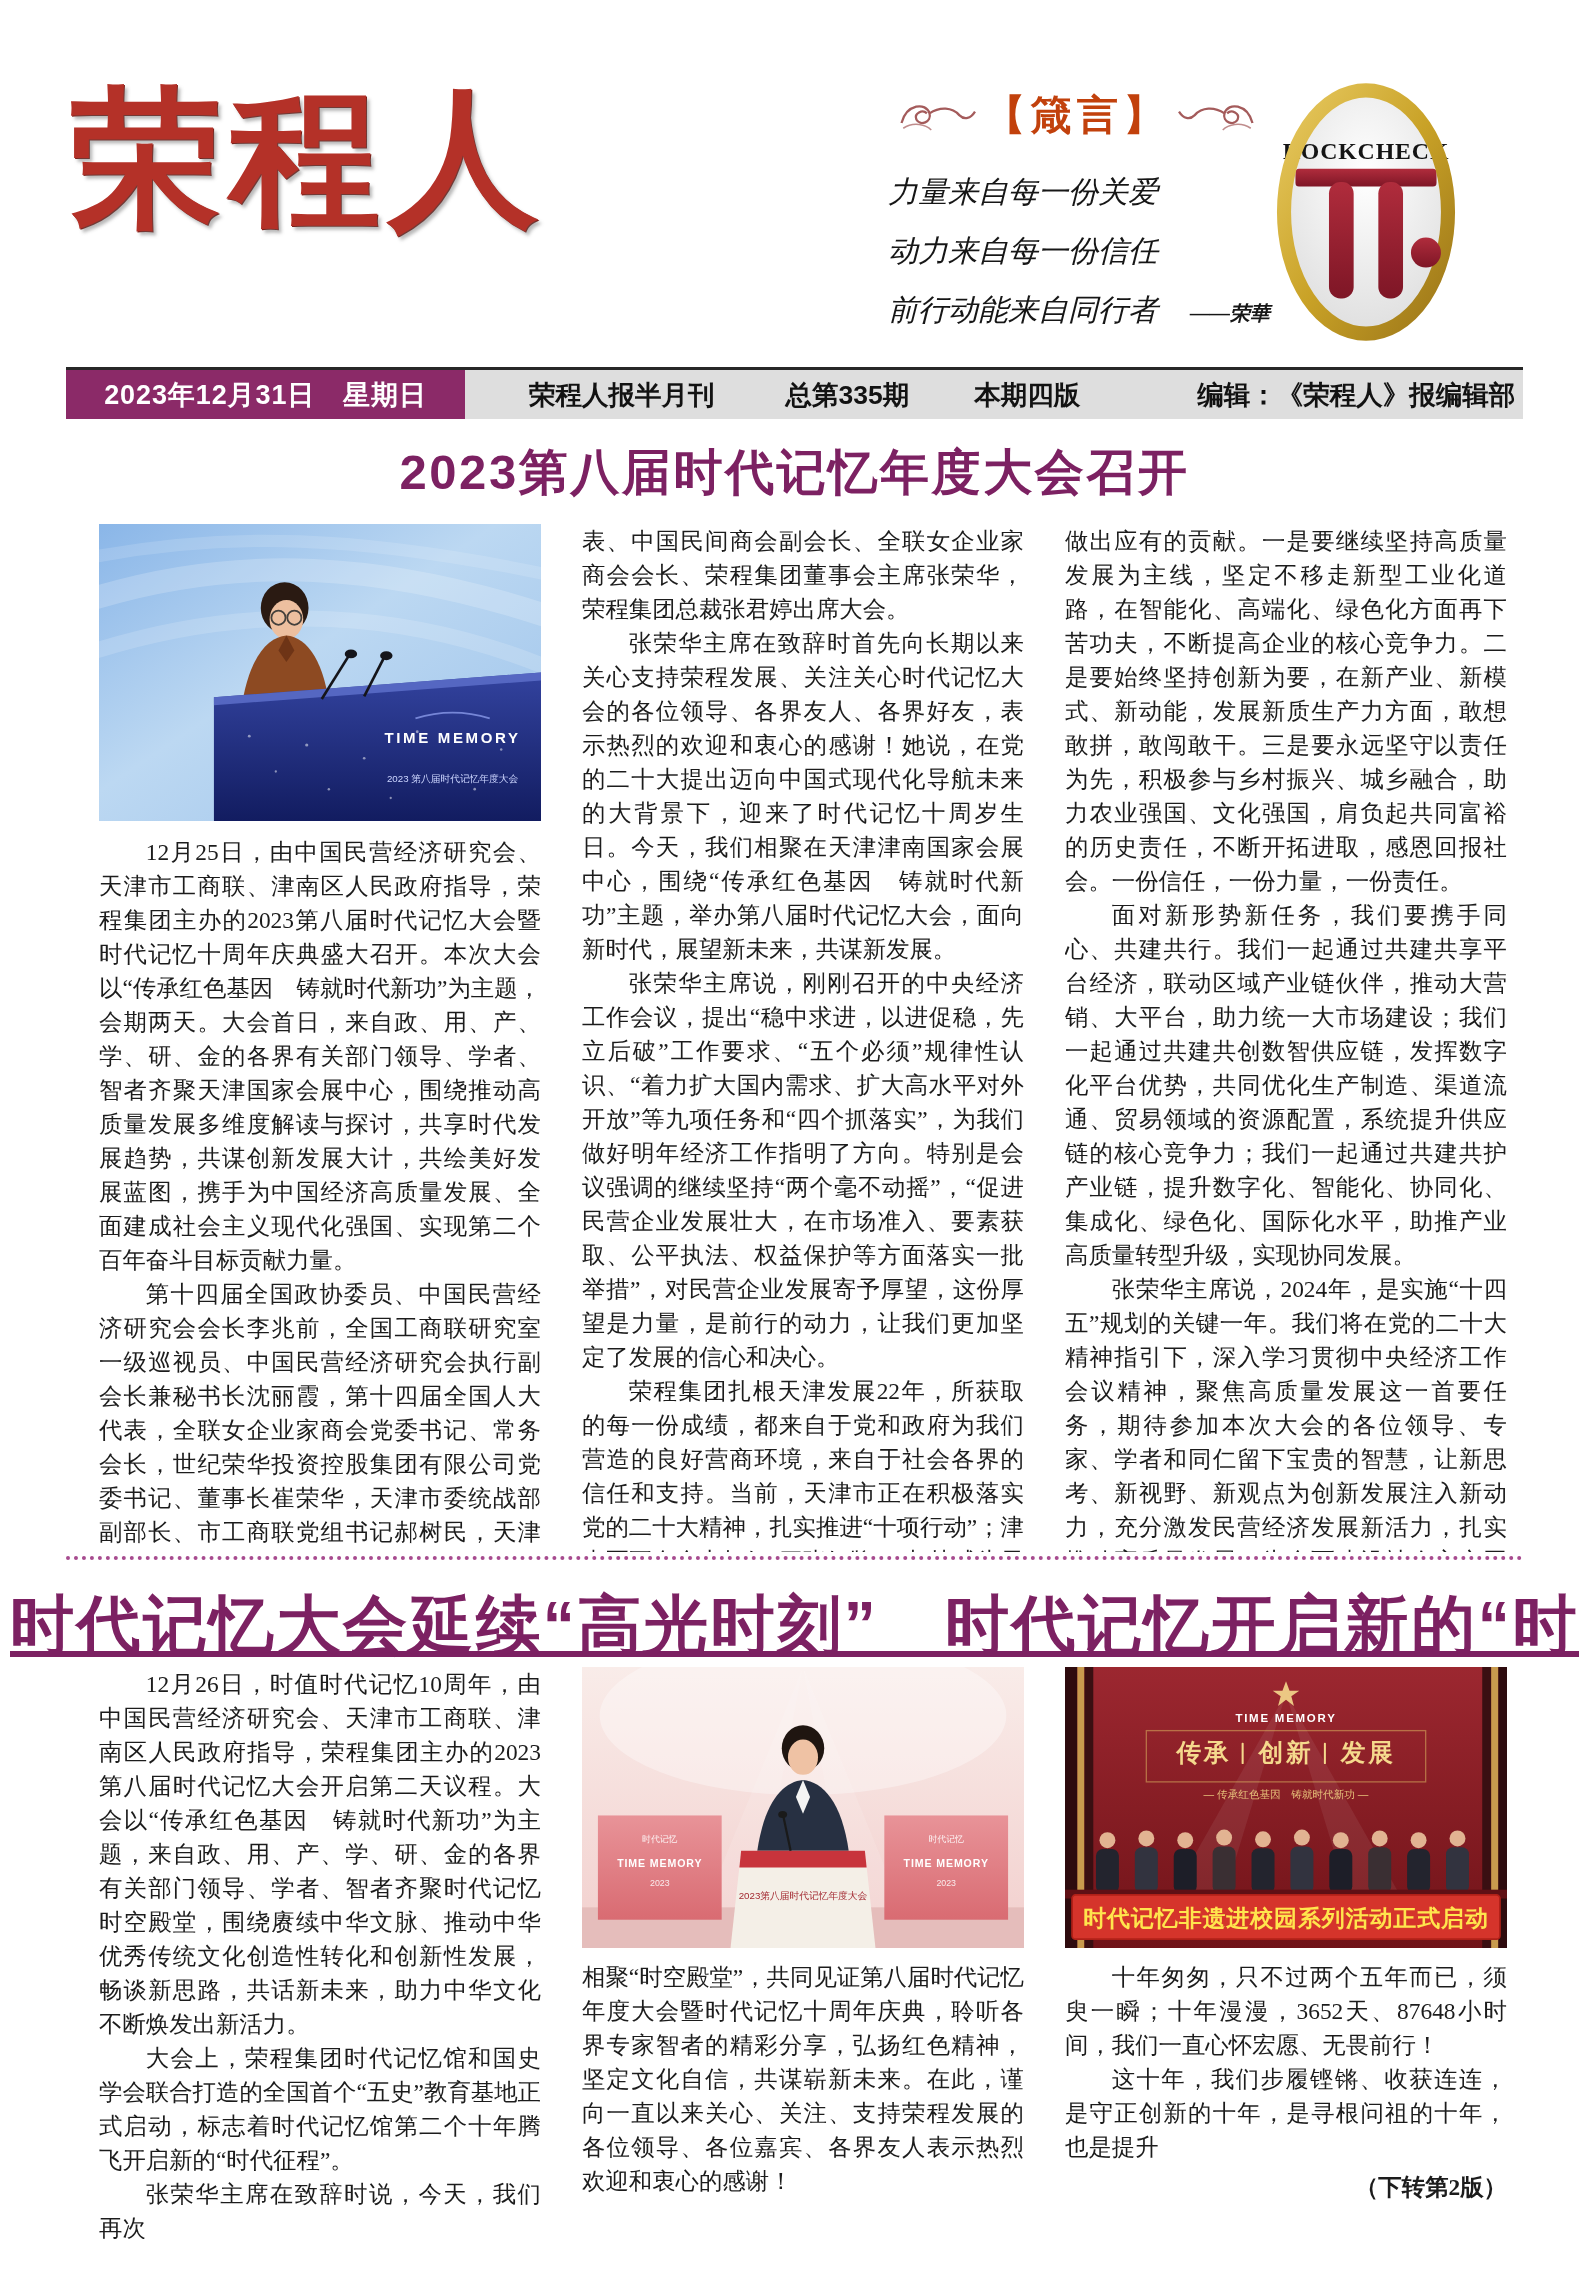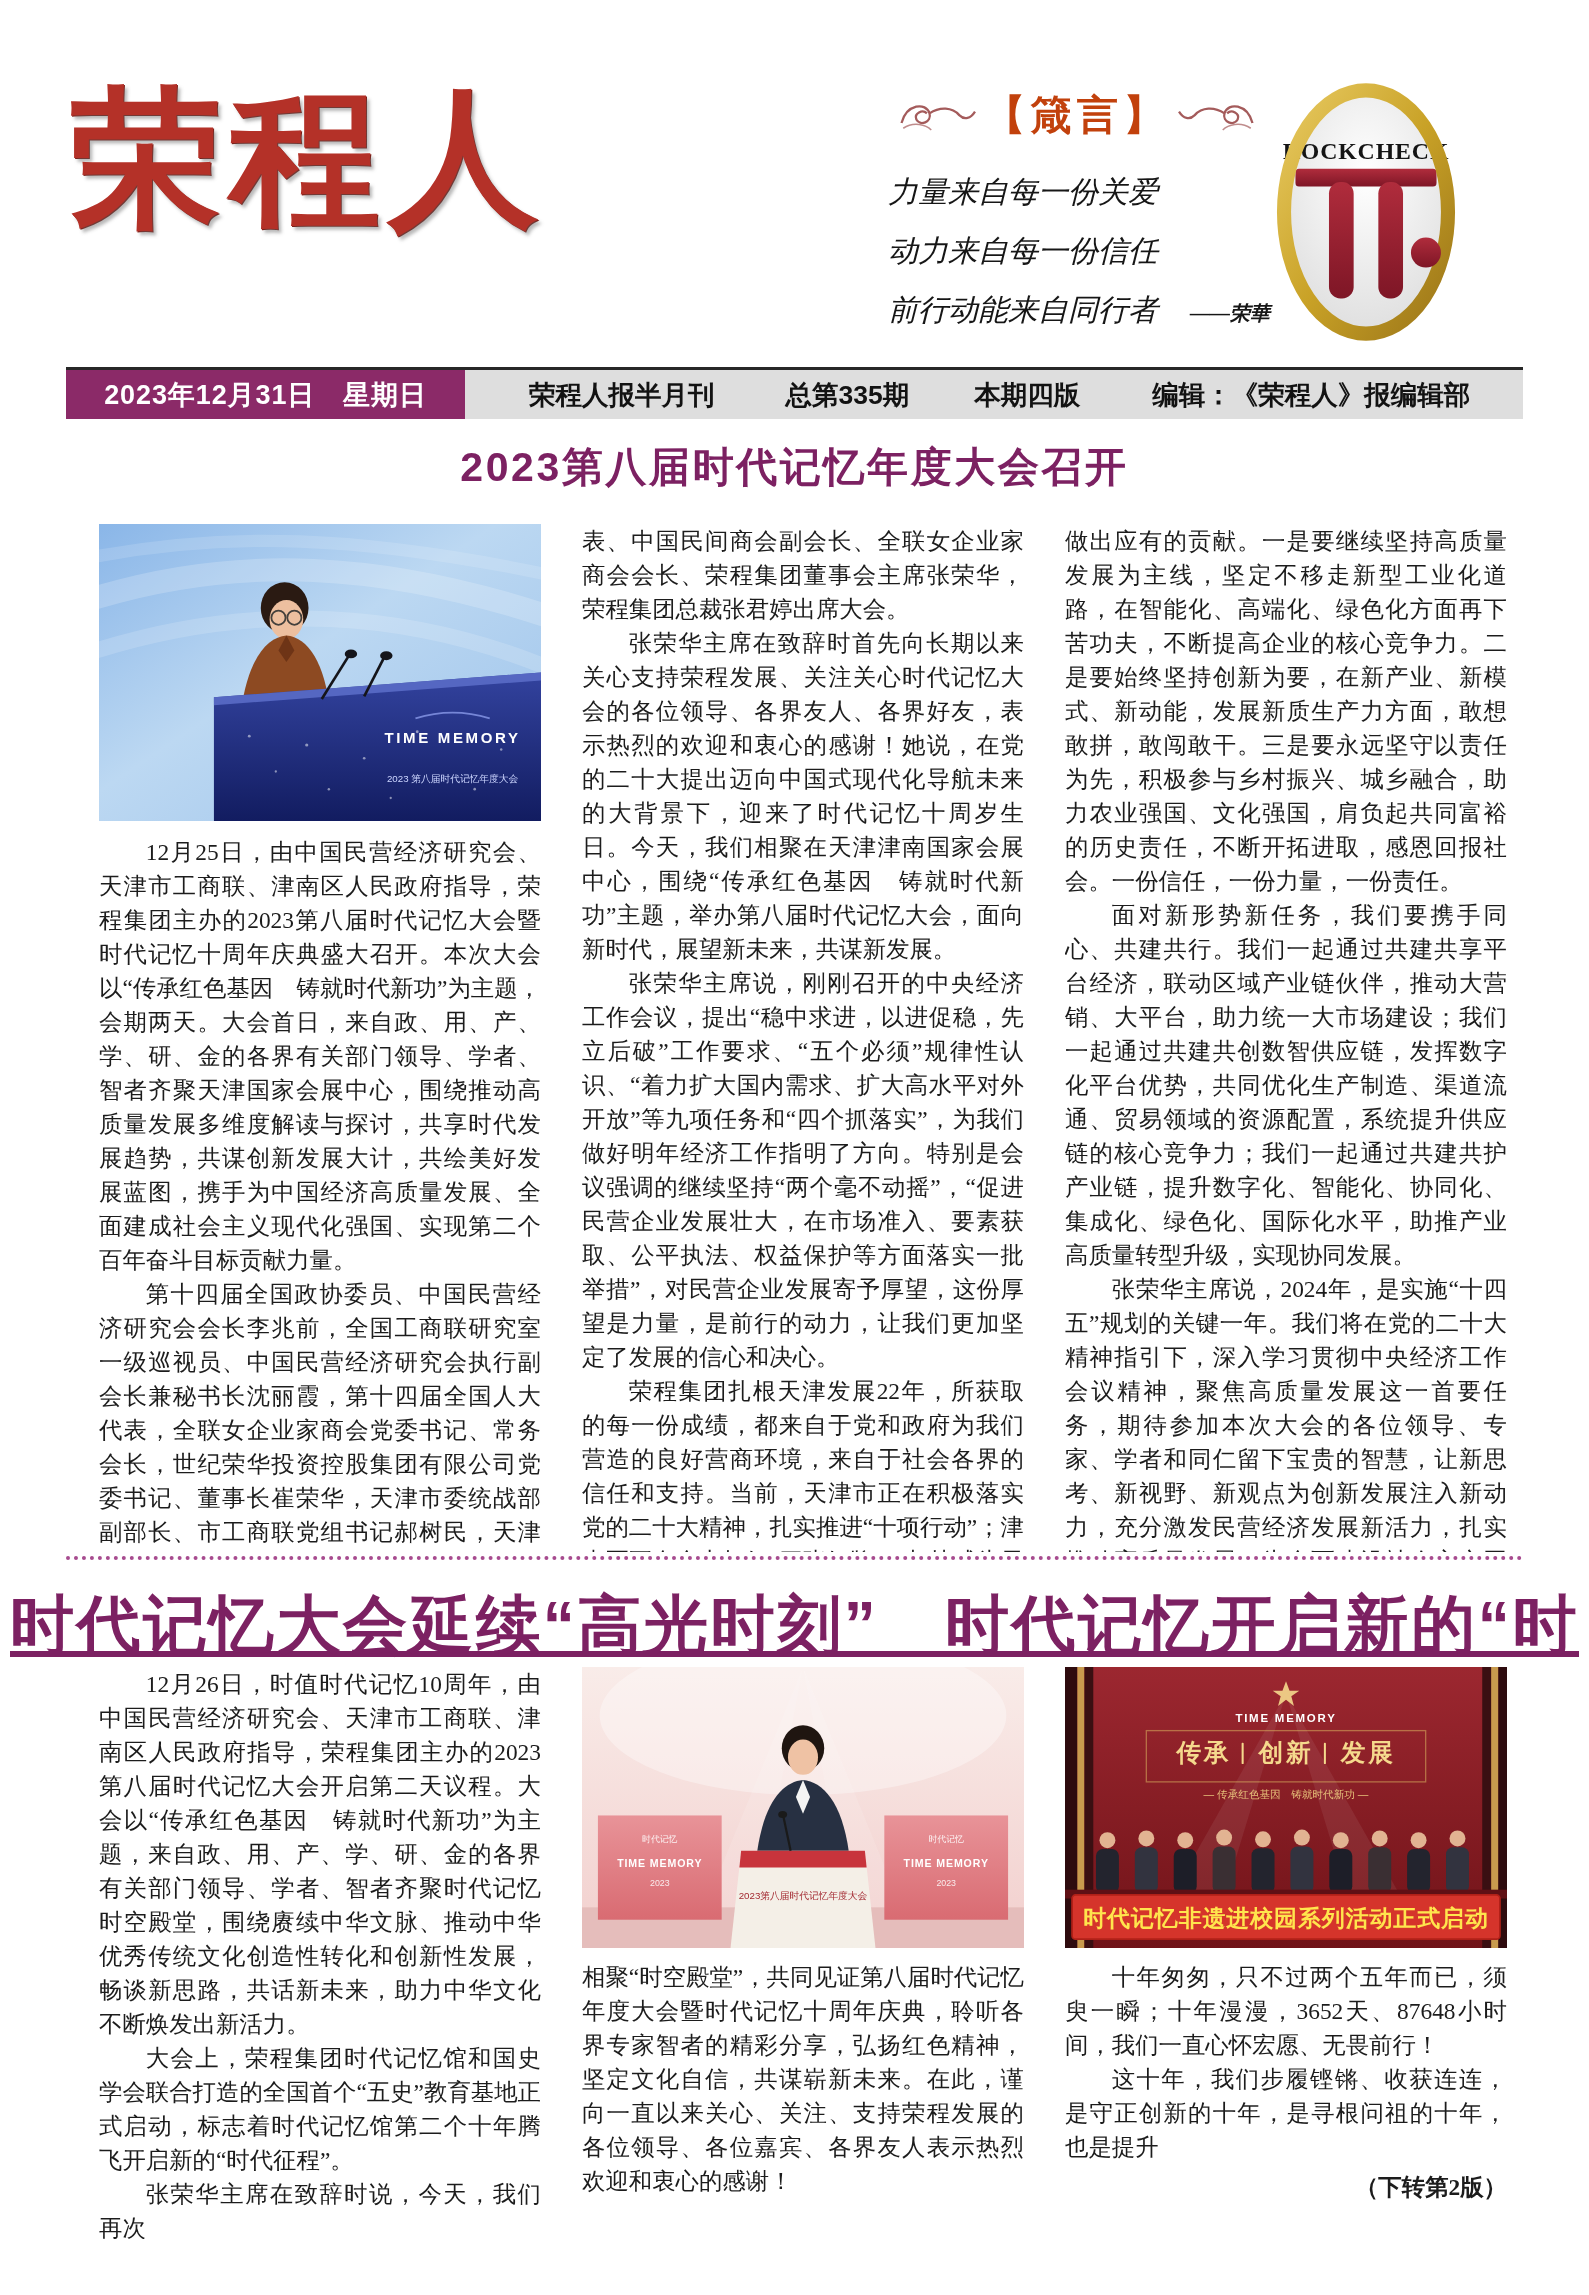--- a/index.html
+++ b/index.html
@@ -43,29 +43,29 @@
     display:flex; align-items:center; justify-content:center;
     font-size:27px; font-weight:700; letter-spacing:0.9px;
   }
   .datebar-right {
     flex:1; background:#dedede; color:#121212;
     display:flex; align-items:center; font-size:26.5px; font-weight:700;
   }
   .db-pub    { margin-left:64px; }
   .db-issue  { margin-left:71px; }
   .db-pages  { margin-left:65px; }
-  .db-editor { margin-left:72px; }
+  .db-editor { margin-left:117px; }
 
   
   .headline1, .headline2 {
     position:absolute; left:0; width:100%; text-align:center;
     font-family:"Liberation Sans","DejaVu Sans",sans-serif;
     font-weight:900; color:#7c2162; letter-spacing:2.6px;
   }
-  .headline1 { top:440px; font-size:41px; }
+  .headline1 { top:440px; font-size:49px; }
   .headline2 { top:1582px; font-size:64px;text-decoration:underline; }
 
   
   .article1 {
     position:absolute; left:99px; top:524px; width:1409px; height:1028px;
     display:flex; gap:41px; overflow:hidden;
   }
   .article2 {
     position:absolute; left:99px; top:1667px; width:1409px; height:572px;
     display:flex; gap:41px; overflow:hidden;

